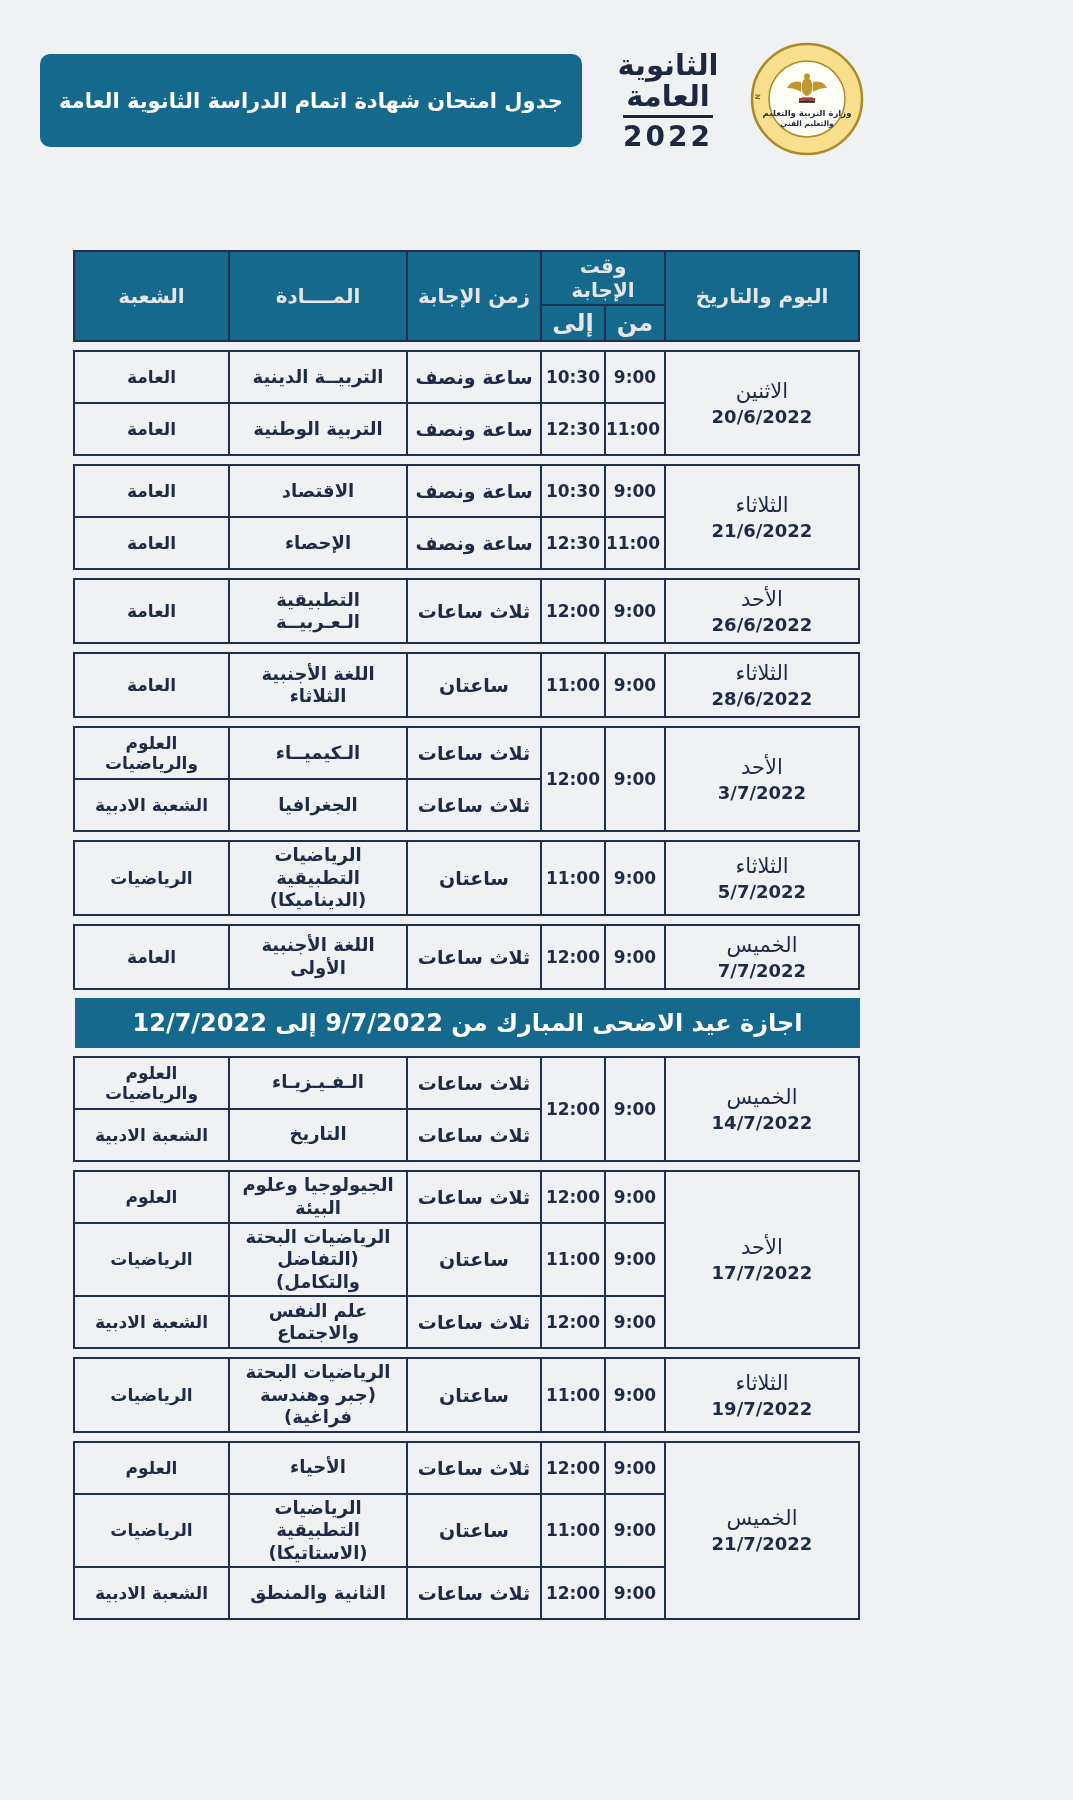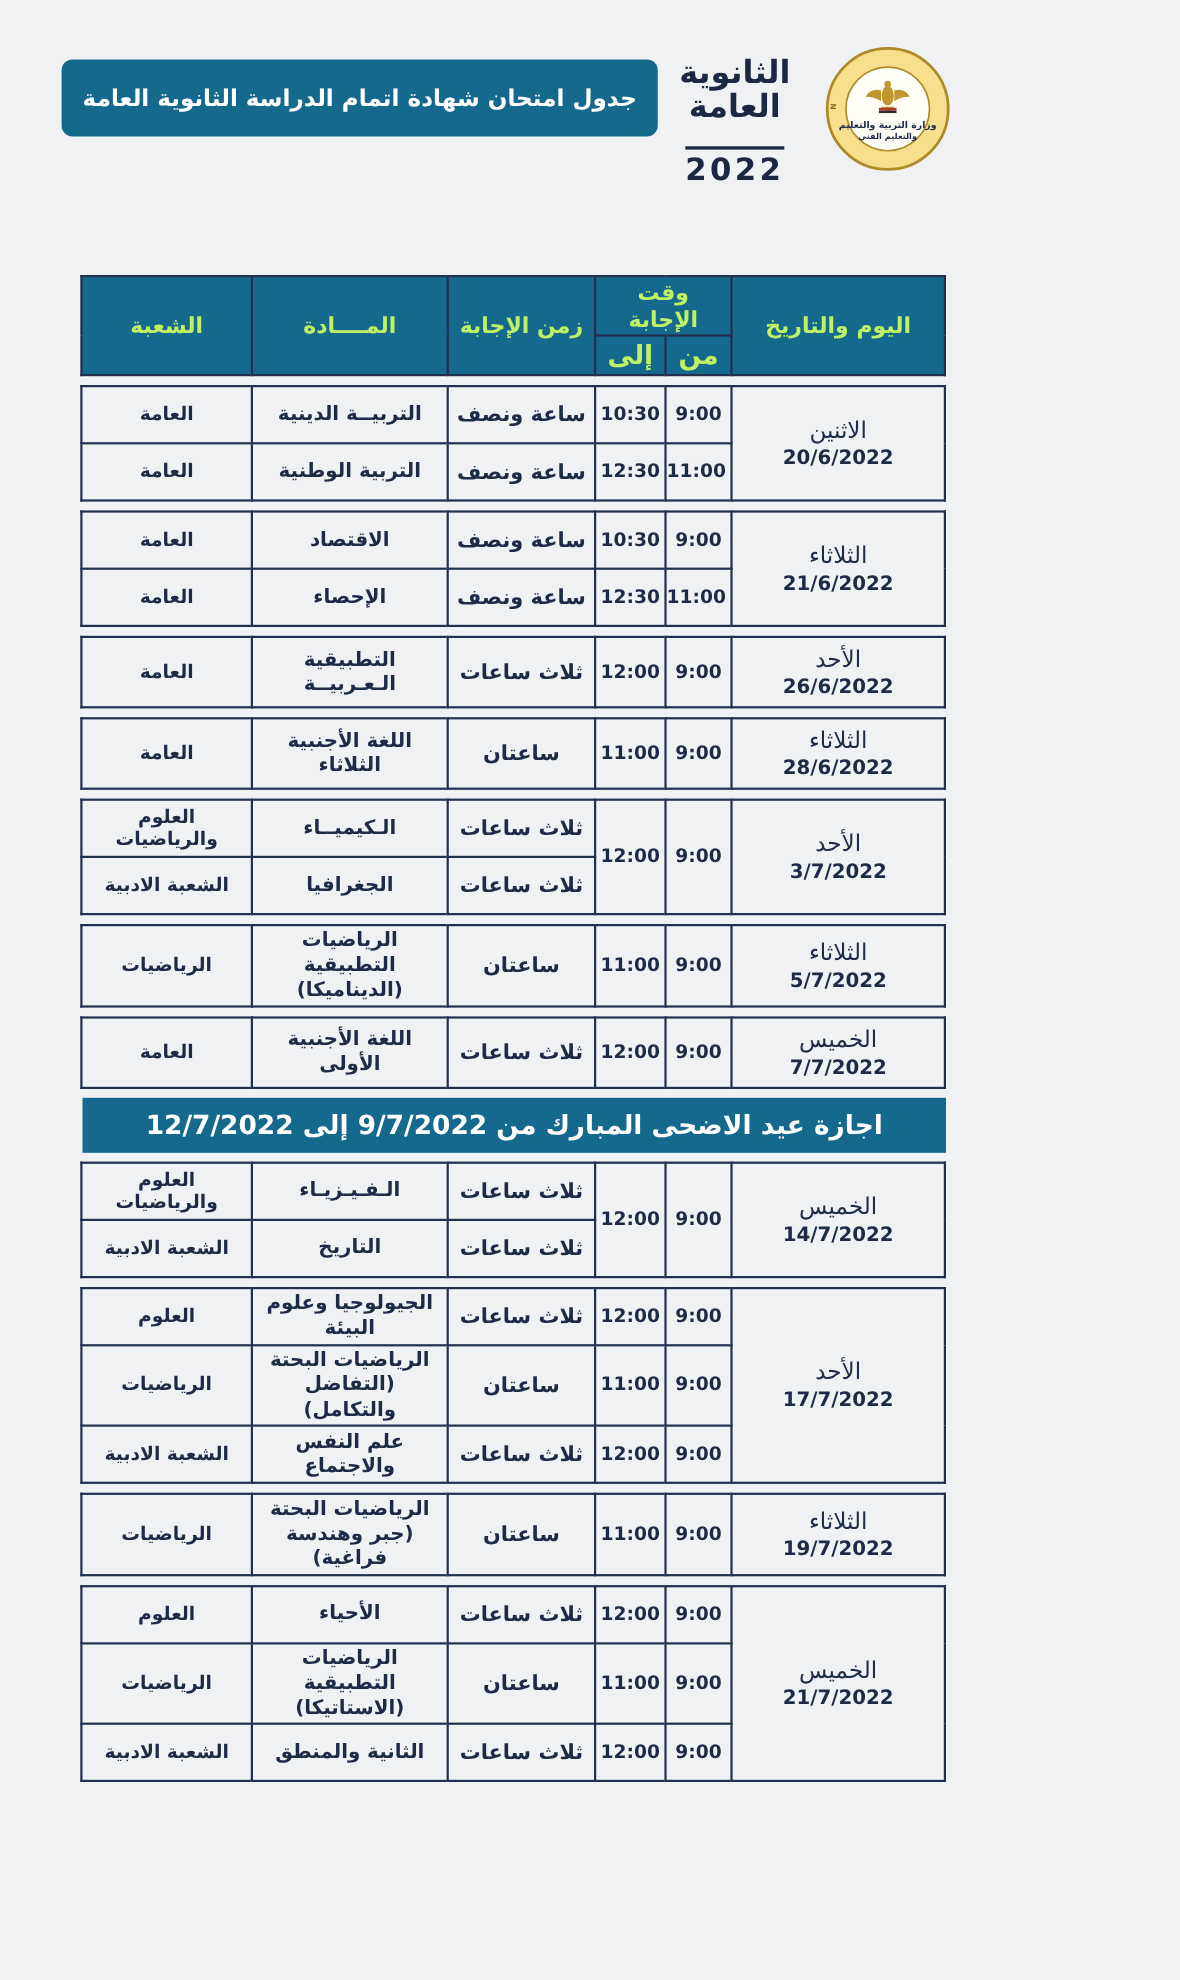--- a/index.html
+++ b/index.html
@@ -1,38 +1,38 @@
 <!DOCTYPE html>
 <html dir="rtl" lang="ar"><head>
 <meta charset="utf-8">
 <style>
   *{box-sizing:border-box;margin:0;padding:0}
   html,body{width:1073px;height:1800px}
   body{background:#f0f1f3;font-family:"DejaVu Sans",sans-serif;color:#1e2b47;position:relative;overflow:hidden}
 
   
-  .top-banner{position:absolute;left:56px;top:54px;width:542px;height:70px;background:#15698c;
+  .top-banner{position:absolute;left:40px;top:54px;width:542px;height:93px;background:#15698c;
     border-radius:10px;color:#fff;display:flex;flex-direction:column;align-items:center;
     justify-content:center;gap:9px;text-align:center}
   .top-banner .line{font-size:21px;font-weight:bold;white-space:nowrap}
 
   .thanaweya{position:absolute;left:594px;top:50px;width:148px;height:108px;text-align:center;color:#1c2742}
   .th-cal{font-size:29px;font-weight:bold;line-height:1.08;letter-spacing:-1px}
-  .th-year{font-size:28px;font-weight:bold;margin-top:20px;letter-spacing:3px;border-top:3px solid #1c2742;
+  .th-year{font-size:28px;font-weight:bold;margin-top:2px;letter-spacing:3px;border-top:3px solid #1c2742;
     display:inline-block;padding-top:2px}
 
   .ministry{position:absolute;left:750px;top:42px;width:114px;height:114px}
 
   
   .schedule{position:absolute;left:75px;top:250px;width:785px;display:flex;flex-direction:column;gap:8px}
   table{border-collapse:collapse;table-layout:fixed;width:785px}
   col.c-day{width:194px}col.c-from{width:60px}col.c-to{width:64px}
   col.c-dur{width:134px}col.c-subj{width:178px}col.c-branch{width:155px}
   th,td{border:2px solid #22304f;text-align:center;vertical-align:middle;padding:2px 4px}
-  th{background:#15698c;color:#bef264;font-size:20px;font-weight:bold}
+  th{background:#15698c;color:#e5e5e5;font-size:20px;font-weight:bold}
   .head tr:first-child{height:46px}
   .head tr:last-child th{height:36px;font-size:24px}
   .grp td{height:52px;font-weight:bold}
   .grp.tall td{height:64px}
   td.t-cell{font-size:17px}
   td.dur-cell{font-size:19px}
   td.subj-cell{font-size:18px;line-height:1.25}
   td.branch-cell{font-size:17px}
   .day-name{font-size:21px;font-weight:normal}
   .day-date{font-size:18px;font-weight:bold;margin-top:3px}

